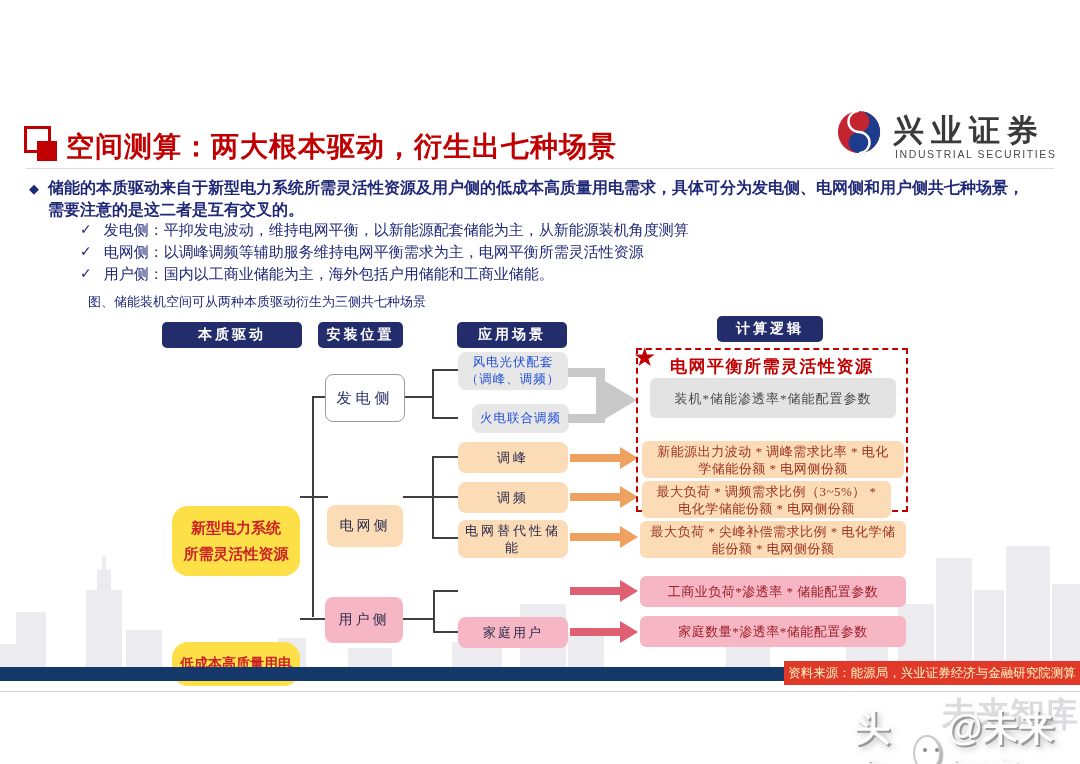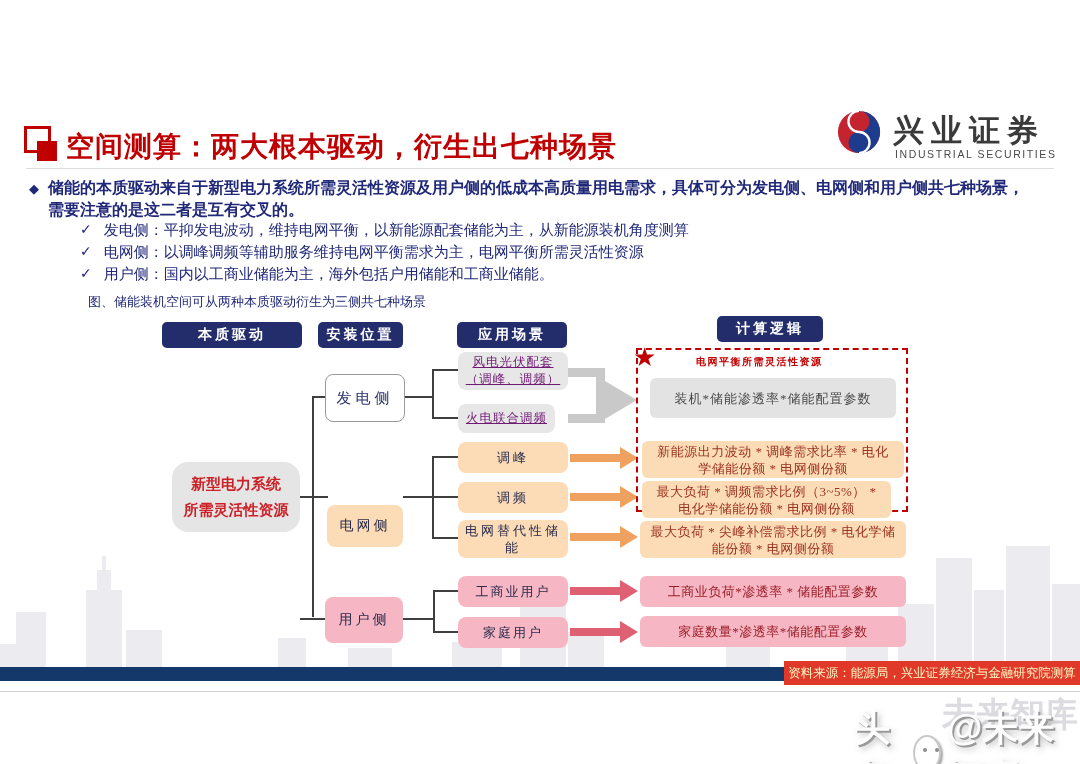--- a/index.html
+++ b/index.html
@@ -27,36 +27,36 @@
   
   .hbox{background:#232D6B;color:#fff;border-radius:5px;font-size:14px;font-weight:bold;
         letter-spacing:3px;font-family:"Liberation Serif","DejaVu Serif",serif;}
   
   .ln{background:#3f3f3f;}
   
   .node{border-radius:8px;font-family:"Liberation Serif","DejaVu Serif",serif;}
   .gen-side{background:#ffffff;border:1.5px solid #9a9a9a;color:#2A3168;font-size:15px;letter-spacing:4px;}
   .peach{background:#FBDCB6;color:#2c2c4e;font-size:14px;letter-spacing:3px;margin-top:29px;}
   .pinkb{background:#F6B6C3;color:#2c2c4e;font-size:14px;letter-spacing:3px;}
-  .grayb{background:#E7E7E7;color:#701a75;font-size:12.5px;letter-spacing:1px;line-height:17px;text-decoration:underline;}
+  .grayb{background:#E7E7E7;color:#1d4ed8;font-size:12.5px;letter-spacing:1px;line-height:17px;}
   .peach-sc{background:#FBDCB6;color:#2c2c4e;font-size:13px;letter-spacing:3px;line-height:17px;}
   .pink-sc{background:#F6B6C3;color:#2c2c4e;font-size:13px;letter-spacing:2px;}
-  .driver{background:#e5e5e5;border-radius:16px;color:#CC2127;font-weight:bold;
-          font-family:"Liberation Serif","DejaVu Serif",serif;line-height:26px;}
+  .driver{background:#fde047;border-radius:16px;color:#CC2127;font-weight:bold;
+          font-family:"Liberation Serif","DejaVu Serif",serif;line-height:26px;margin-top:44px;}
   
   .formula{border-radius:6px;font-size:13px;line-height:17px;letter-spacing:0.5px;
            font-family:"Liberation Serif","DejaVu Serif",serif;padding:0 10px;box-sizing:border-box;}
   .f-peach{background:#FBDCB6;color:#9C3220;}
   .f-pink{background:#F6B6C3;color:#9B1F2A;}
   .f-gray{background:#E3E3E3;color:#4a4a4a;letter-spacing:1px;}
   
   .dash{left:636px;top:348px;width:272px;height:164px;border:2px dashed #C00000;box-sizing:border-box;}
   .star{left:633px;top:344px;font-size:26px;color:#C00000;line-height:26px;}
-  .hl-title{left:670px;top:355px;font-size:10px;font-weight:bold;color:#C00000;letter-spacing:1.5px;
-            font-family:"Liberation Serif","DejaVu Serif",serif;margin-left:26px;}
+  .hl-title{left:670px;top:355px;font-size:17px;font-weight:bold;color:#C00000;letter-spacing:1.5px;
+            font-family:"Liberation Serif","DejaVu Serif",serif;}
   
   .garrow{background:#C9C9C9;}
   .ghead{width:0;height:0;border-left:32px solid #C9C9C9;border-top:19px solid transparent;border-bottom:19px solid transparent;}
   .oshaft{background:#EFA15F;}
   .ohead{width:0;height:0;border-left:18px solid #EFA15F;border-top:11px solid transparent;border-bottom:11px solid transparent;}
   .pshaft{background:#E06073;}
   .phead{width:0;height:0;border-left:18px solid #E06073;border-top:11px solid transparent;border-bottom:11px solid transparent;}
   
   .bld{background:#EBEBF0;}
   
@@ -148,32 +148,32 @@
   <div class="abs ln" style="left:432px;top:456px;width:26px;height:2px"></div>
   <div class="abs ln" style="left:432px;top:496px;width:26px;height:2px"></div>
   <div class="abs ln" style="left:432px;top:537px;width:26px;height:2px"></div>
   <div class="abs ln" style="left:400px;top:618px;width:34px;height:2px"></div>
   <div class="abs ln" style="left:433px;top:590px;width:2px;height:43px"></div>
   <div class="abs ln" style="left:433px;top:590px;width:25px;height:2px"></div>
   <div class="abs ln" style="left:433px;top:631px;width:25px;height:2px"></div>
 
   <div class="abs driver flexc pre" style="left:172px;top:462px;width:128px;height:70px;font-size:15px">新型电力系统
 所需灵活性资源</div>
+  <div class="abs driver flexc" style="left:172px;top:598px;width:128px;height:44px;font-size:14px">低成本高质量用电</div>
 
   <div class="abs node gen-side flexc" style="left:325px;top:374px;width:78px;height:46px">发电侧</div>
   <div class="abs node peach flexc" style="left:327px;top:476px;width:76px;height:42px">电网侧</div>
   <div class="abs node pinkb flexc" style="left:325px;top:597px;width:78px;height:46px">用户侧</div>
 
   <div class="abs node grayb flexc pre" style="left:458px;top:352px;width:110px;height:38px">风电光伏配套
 （调峰、调频）</div>
-  <div class="abs node grayb flexc" style="left:458px;top:404px;width:97px;height:29px">火电联合调频</div>
+  <div class="abs node grayb flexc" style="left:472px;top:404px;width:97px;height:29px">火电联合调频</div>
   <div class="abs node peach-sc flexc" style="left:458px;top:442px;width:110px;height:31px">调峰</div>
   <div class="abs node peach-sc flexc" style="left:458px;top:482px;width:110px;height:31px">调频</div>
   <div class="abs node peach-sc flexc" style="left:458px;top:520px;width:110px;height:38px;padding:0 6px;box-sizing:border-box">电网替代性储能</div>
-  <div class="abs node pink-sc flexc" style="left:458px;top:576px;width:110px;height:31px">工商业用户</div>
   <div class="abs node pink-sc flexc" style="left:458px;top:617px;width:110px;height:31px">家庭用户</div>
 
   <div class="abs garrow" style="left:568px;top:368px;width:34px;height:9px"></div>
   <div class="abs garrow" style="left:568px;top:414px;width:34px;height:9px"></div>
   <div class="abs garrow" style="left:596px;top:368px;width:9px;height:55px"></div>
   <div class="abs ghead" style="left:605px;top:381px"></div>
 
   <div class="abs oshaft" style="left:570px;top:454px;width:52px;height:8px"></div>
   <div class="abs ohead" style="left:620px;top:447px"></div>
   <div class="abs oshaft" style="left:570px;top:493px;width:52px;height:8px"></div>

